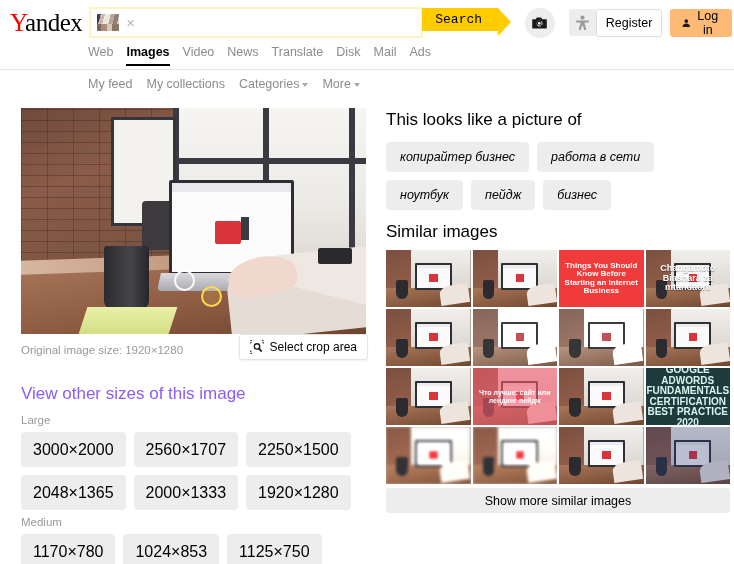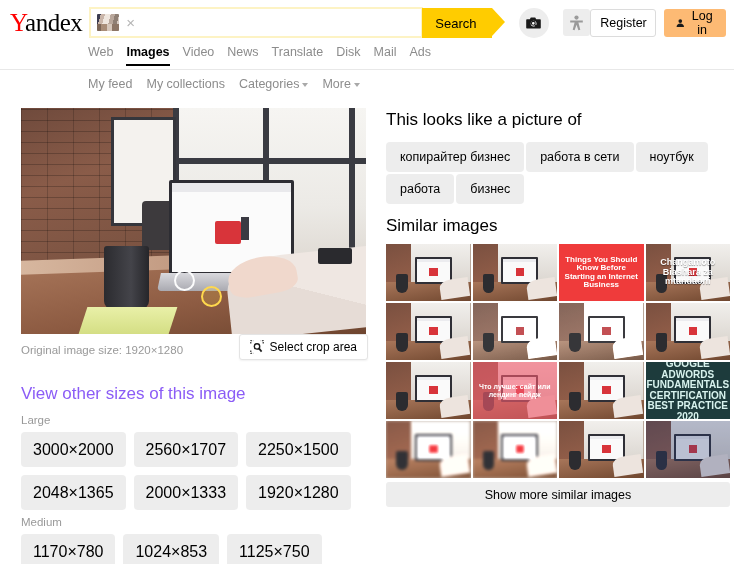--- a/index.html
+++ b/index.html
@@ -78,25 +78,25 @@
     border: none;
     outline: none;
     flex: 1;
     font-family: "Liberation Sans", sans-serif;
     font-size: 13px;
     height: 100%;
     background: transparent;
   }
   .search-btn {
     position: relative;
-    height: 30px;
+    height: 23px;
     background: #ffcc00;
     border: none;
     color: #000;
-    font-family: Liberation Sans, sans-serif;
+    font-family: Liberation Mono, monospace;
     font-size: 13px;
     padding: 0 16px 0 13px;
     cursor: pointer;
     display: flex;
     align-items: center;
   }
   .search-btn::after {
     content: "";
     position: absolute;
     right: -13px; top: 0;
@@ -375,22 +375,23 @@
 
   
   .rc-title {
     font-size: 17px;
     font-weight: 400;
     margin: 2px 0 12px 0;
   }
   .tags {
     display: flex;
     flex-wrap: wrap;
-    gap: 2px;
+    gap: 8px;
     margin-bottom: 8px;
+    font-style: italic;
   }
   .tag {
     background: #ededed;
     border-radius: 4px;
     height: 30px;
     padding: 0 14px;
     display: flex; align-items: center;
     font-size: 12.5px;
     color: #000;
     cursor: pointer;
@@ -601,21 +602,21 @@
         </div>
       </div>
   </div>
 
   <div class="col-right">
     <div class="rc-title">This looks like a picture of</div>
     <div class="tags" id="tags-container">
         <div class="tag">копирайтер бизнес</div>
         <div class="tag">работа в сети</div>
         <div class="tag">ноутбук</div>
-        <div class="tag">работа</div>
+        <div class="tag">пейдж</div>
         <div class="tag">бизнес</div>
       </div>
 
     <div class="rc-title2">Similar images</div>
     <div class="sim-grid" id="sim-grid">
         <div class="sim-cell">
           <div class="scene">
             <div class="sc-wall"></div>
             <div class="sc-win"></div>
             <div class="sc-desk"></div>

